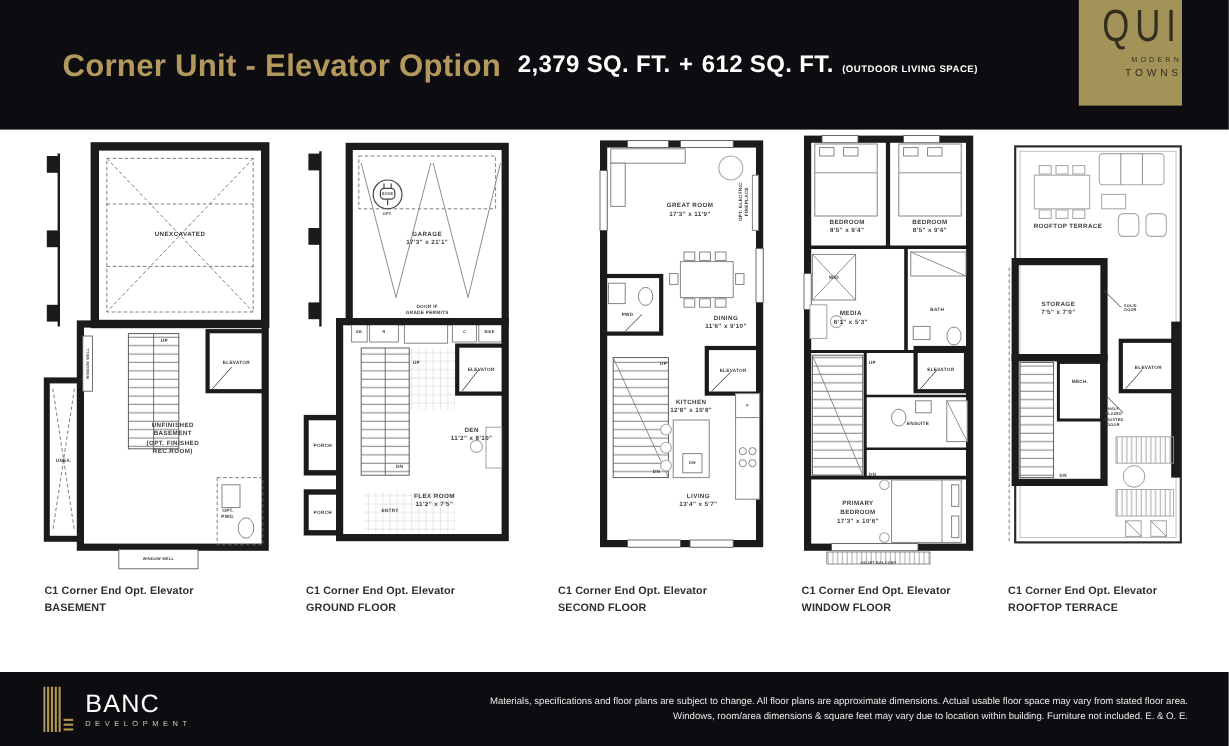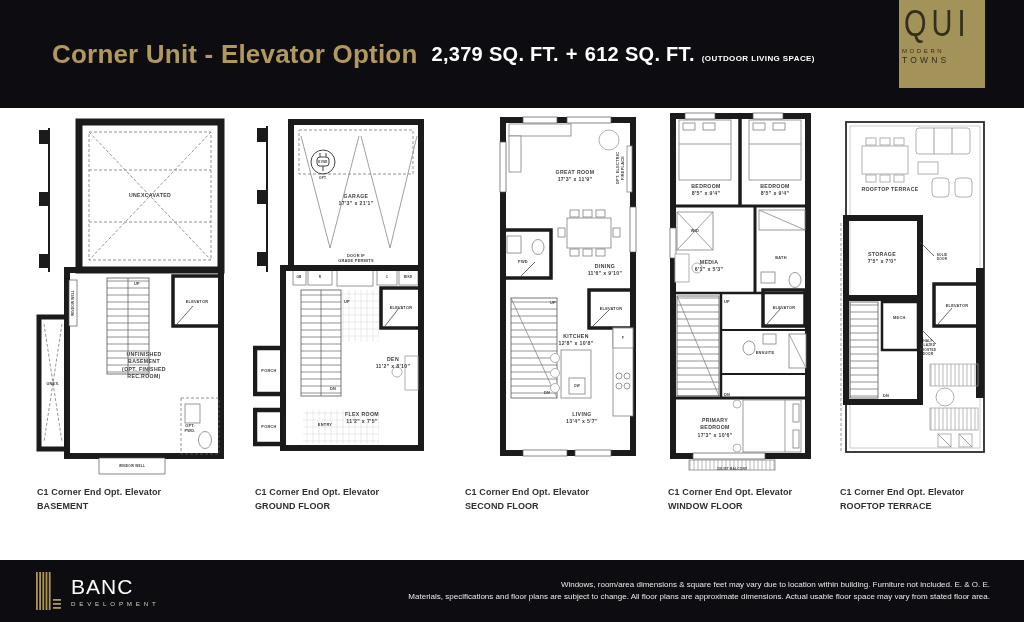--- a/index.html
+++ b/index.html
@@ -5,21 +5,21 @@
   html,body{margin:0;padding:0;}
   body{width:1024px;height:622px;position:relative;background:#fff;
        font-family:"Liberation Sans",sans-serif;overflow:hidden;}
   .bar{position:absolute;left:0;width:100%;background:#0d0d11;}
   header.bar{top:0;height:108px;display:flex;align-items:center;padding-left:12px;}
   .title{color:#b2985b;font-size:26px;font-weight:700;margin-left:40px;letter-spacing:.2px;}
   .area{display:flex;align-items:baseline;gap:7px;margin-left:14px;color:#fff;}
   .area .big{font-size:20px;font-weight:700;letter-spacing:.3px;}
   .area .note{font-size:8px;font-weight:700;letter-spacing:.4px;}
   .qui{position:absolute;top:0;right:39px;width:86px;height:88px;background:#a49358;
-       display:flex;flex-direction:column;align-items:flex-start;}
+       display:flex;flex-direction:column;align-items:flex-end;}
   .qui-name{font-size:29px;color:#332e1d;letter-spacing:5px;margin-top:7px;margin-left:5px;transform:scaleY(1.3);font-weight:400;}
   .qui-sub1{font-size:6px;letter-spacing:2.6px;color:#332e1d;margin-top:8px;margin-left:3px;}
   .qui-sub2{font-size:8.5px;letter-spacing:3.2px;color:#332e1d;margin-top:1px;margin-left:3px;}
   footer.bar{top:560px;height:62px;display:flex;align-items:center;justify-content:space-between;}
   .banc{display:flex;align-items:center;gap:8px;margin-left:36px;}
   .banc-name{color:#fff;font-size:21px;font-weight:400;letter-spacing:1px;line-height:1;}
   .banc-sub{color:#cfc8b8;font-size:6.2px;letter-spacing:3.8px;margin-top:3px;}
   .disclaimer{margin-right:34px;text-align:right;color:#e8e8e8;font-size:8px;line-height:1.55;}
   .plan{position:absolute;}
   .plan svg{position:absolute;left:0;top:0;}
@@ -420,16 +420,16 @@
         <rect x="17" y="31" width="8" height="1.8"></rect>
         <rect x="17" y="35" width="8" height="1.8"></rect>
       </g>
     </svg>
     <div>
       <div class="banc-name">BANC</div>
       <div class="banc-sub">DEVELOPMENT</div>
     </div>
   </div>
   <div class="disclaimer">
+    <div>Materials, specifications and floor plans are subject to change. All floor plans are approximate dimensions. Actual usable floor space may vary from stated floor area.</div>
     <div>Windows, room/area dimensions &amp; square feet may vary due to location within building. Furniture not included. E. &amp; O. E.</div>
-    <div>Materials, specifications and floor plans are subject to change. All floor plans are approximate dimensions. Actual usable floor space may vary from stated floor area.</div>
   </div>
 </footer>
 
 </body></html>

